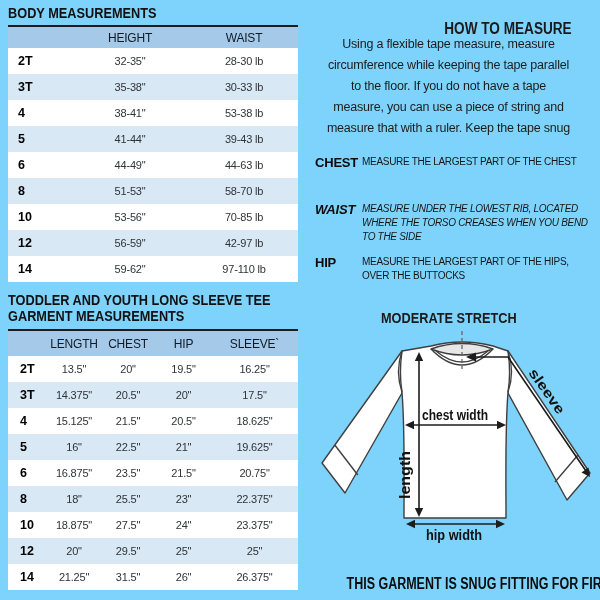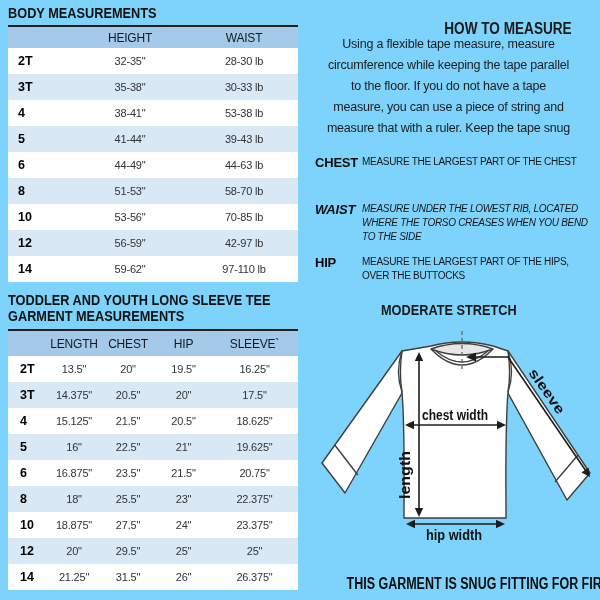--- a/index.html
+++ b/index.html
@@ -22,21 +22,21 @@
   tbody tr:nth-child(even) { background:#d9e8f5; }
   td { padding:0; }
   td.size { font-size:12.5px; font-weight:bold; color:#000; text-align:left; }
   .t1 td.size, .t1 th.size-h { text-align:left; padding-left:10px; }
   .t2 td.size, .t2 th.size-h { text-align:left; padding-left:12px; }
   td.val { font-size:11px; color:#303338; text-align:center; letter-spacing:-0.2px; }
   .gap-title { margin-top:10px; }
   
   .right-col { position:absolute; left:302px; top:5px; width:293px; height:595px; }
   .htm-title { position:absolute; top:3px; left:0; right:0; text-align:right; font-size:16px; font-weight:bold; margin:12px; }
-  .stretch-title { position:absolute; top:296px; left:0; right:0; text-align:center; font-size:15px; font-weight:bold; margin:0; }
+  .stretch-title { position:absolute; top:296px; left:0; right:0; text-align:center; font-size:15px; font-weight:bold; margin:8px; }
   .intro { position:absolute; top:29px; left:0; right:0; text-align:center; font-size:12.5px;
            line-height:21px; letter-spacing:-0.2px; color:#1c1c1c; white-space:pre-line; }
   .defs { position:absolute; top:145px; left:13px; width:278px; }
   .def { position:absolute; left:0; display:flex; }
   .def-0 { top:5px; } .def-1 { top:52px;font-style:italic; } .def-2 { top:105px; }
   .def .term { width:47px; flex:none; font-size:13px; font-weight:bold; color:#0c0c0c; letter-spacing:-0.2px; }
   .def .dtext { width:228px; font-size:10px; line-height:14px; letter-spacing:-0.3px; color:#161616; }
   .shirt-svg { position:absolute; top:325px; left:0; }
   .footer-line { position:absolute; top:570px; left:0; right:0; text-align:center; font-size:16px; font-weight:bold; color:#0c0c0c; }
   .footer-line .squeeze { display:inline-block; transform:scaleX(0.78); transform-origin:50% 50%; white-space:nowrap; }

